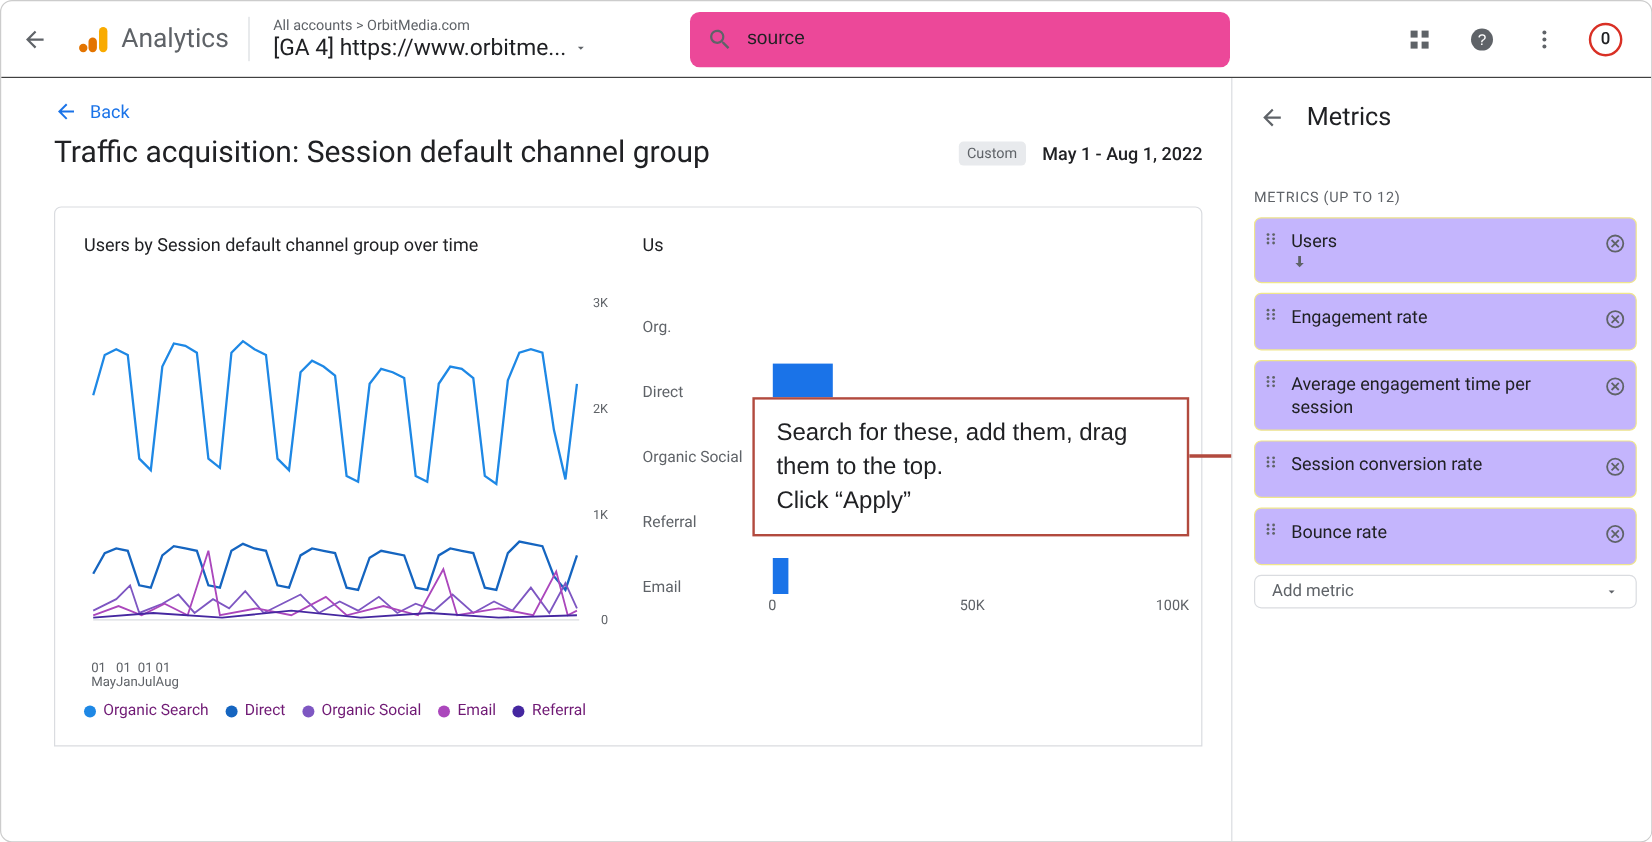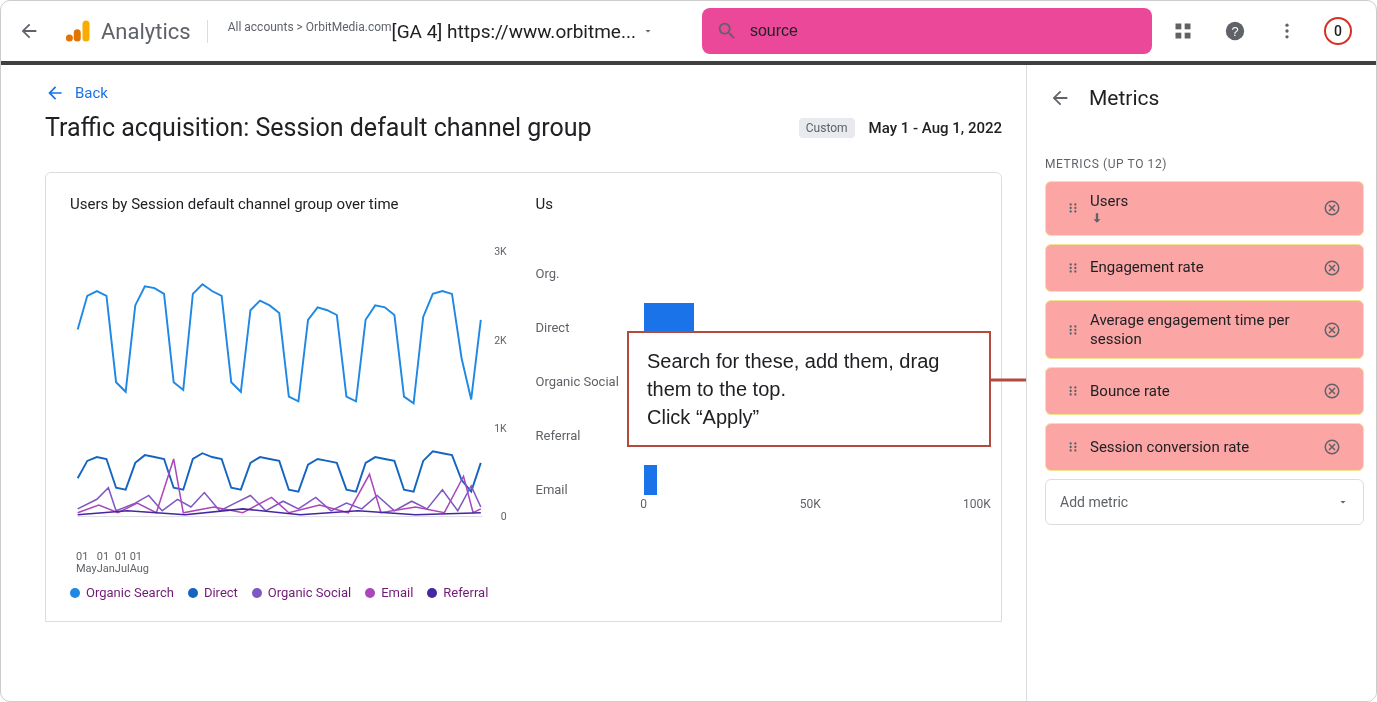--- a/index.html
+++ b/index.html
@@ -13,40 +13,40 @@
     overflow: hidden;
     position: relative;
     border: 1px solid #ccc;
     border-radius: 10px;
   }
   
   .topbar {
     height: 64px;
     display: flex;
     align-items: center;
-    border-bottom: 4px solid #404040;
+    border-bottom: 1px solid #404040;
     padding: 0 8px;
     gap: 8px;
   }
   .nav-back {
     width: 40px; height: 40px;
     display: flex; align-items: center; justify-content: center;
     cursor: pointer;
     color: #5f6368;
   }
   .brand {
     display: flex; align-items: center; gap: 8px;
     padding: 0 8px;
   }
   .brand-logo {
     width: 28px; height: 28px; position: relative;
   }
   .brand-title { font-size: 22px; color: #5f6368; }
   .account-picker {
-    display: flex; flex-direction: row;
+    display: flex; flex-direction: column;
     padding: 0 20px;
     border-left: 1px solid #dadce0;
     min-width: 340px;
     cursor: pointer;
   }
   .account-breadcrumb { font-size: 12px; color: #5f6368; }
   .account-main { font-size: 19px; display: flex; align-items: center; gap: 6px; max-width: 340px; white-space: nowrap; overflow: hidden; text-overflow: ellipsis; }
   .searchbar {
     flex: 0 0 450px;
     height: 46px;
@@ -139,35 +139,35 @@
     width: 350px;
     border-left: 1px solid #dadce0;
     padding: 18px 12px 0 18px;
     background: #fff;
     overflow-y: auto;
   }
   .panel-header { display:flex; align-items:center; gap:14px; margin-bottom: 44px; }
   .panel-title { font-size: 21px; }
   .section-label { font-size: 12px; letter-spacing: 0.6px; color: #5f6368; margin-bottom: 10px; }
   .metric-card {
-    background: #fca5a5;
+    background: #c4b5fd;
     border: 1px solid #f0e68c;
     border-radius: 6px;
     min-height: 48px;
-    display: flex; align-items: center;
-    padding: 10px 20px;
+    display: flex; align-items: flex-start;
+    padding: 10px 6px;
     margin-bottom: 8px;
     gap: 10px;
   }
   .metric-name { flex:1; font-size:15px; line-height:1.25; }
   .drag-handle { color:#5f6368; cursor:grab; }
   .remove-btn { color:#5f6368; cursor:pointer; width:22px; height:22px; display:flex; align-items:center; justify-content:center; }
   .add-metric {
     border: 1px solid #dadce0; border-radius: 6px;
-    height: 46px; display:flex; align-items:center; justify-content:space-between;
+    height: 28px; display:flex; align-items:center; justify-content:space-between;
     padding: 0 14px; color:#5f6368; cursor:pointer; margin-top: 4px;
   }
   
   .annotation {
     position: absolute;
     top: 266px; left: 626px;
     width: 364px;
     border: 2px solid #b24a3e;
     background: #fff;
     padding: 14px 18px;
@@ -453,40 +453,40 @@
           <span class="drag-handle">
             <svg width="14" height="14" viewBox="0 0 24 24">
               <circle cx="8" cy="6" r="2" fill="#5f6368"></circle>
               <circle cx="16" cy="6" r="2" fill="#5f6368"></circle>
               <circle cx="8" cy="12" r="2" fill="#5f6368"></circle>
               <circle cx="16" cy="12" r="2" fill="#5f6368"></circle>
               <circle cx="8" cy="18" r="2" fill="#5f6368"></circle>
               <circle cx="16" cy="18" r="2" fill="#5f6368"></circle>
             </svg>
           </span>
-          <span class="metric-name">Bounce rate</span>
+          <span class="metric-name">Session conversion rate</span>
           <span class="remove-btn">
             <svg width="18" height="18" viewBox="0 0 24 24">
               <circle cx="12" cy="12" r="9" fill="none" stroke="#5f6368" stroke-width="2"></circle>
               <path d="M8 8l8 8M16 8l-8 8" stroke="#5f6368" stroke-width="2"></path>
             </svg>
           </span>
         </div>
         <div class="metric-card">
           <span class="drag-handle">
             <svg width="14" height="14" viewBox="0 0 24 24">
               <circle cx="8" cy="6" r="2" fill="#5f6368"></circle>
               <circle cx="16" cy="6" r="2" fill="#5f6368"></circle>
               <circle cx="8" cy="12" r="2" fill="#5f6368"></circle>
               <circle cx="16" cy="12" r="2" fill="#5f6368"></circle>
               <circle cx="8" cy="18" r="2" fill="#5f6368"></circle>
               <circle cx="16" cy="18" r="2" fill="#5f6368"></circle>
             </svg>
           </span>
-          <span class="metric-name">Session conversion rate</span>
+          <span class="metric-name">Bounce rate</span>
           <span class="remove-btn">
             <svg width="18" height="18" viewBox="0 0 24 24">
               <circle cx="12" cy="12" r="9" fill="none" stroke="#5f6368" stroke-width="2"></circle>
               <path d="M8 8l8 8M16 8l-8 8" stroke="#5f6368" stroke-width="2"></path>
             </svg>
           </span>
         </div>
       </div>
     <div class="add-metric">
       <span>Add metric</span>

